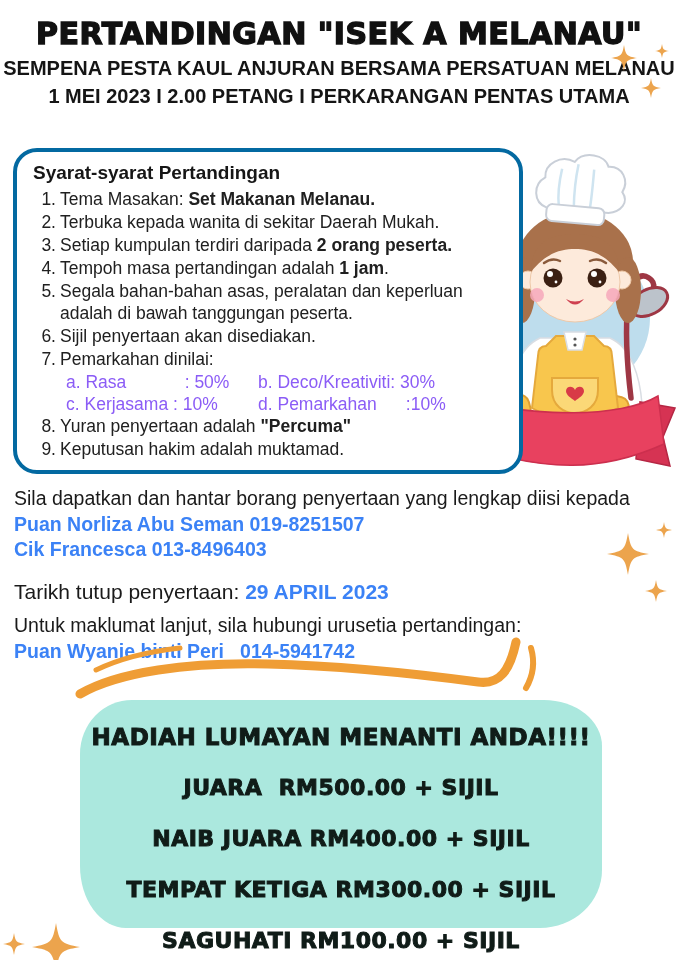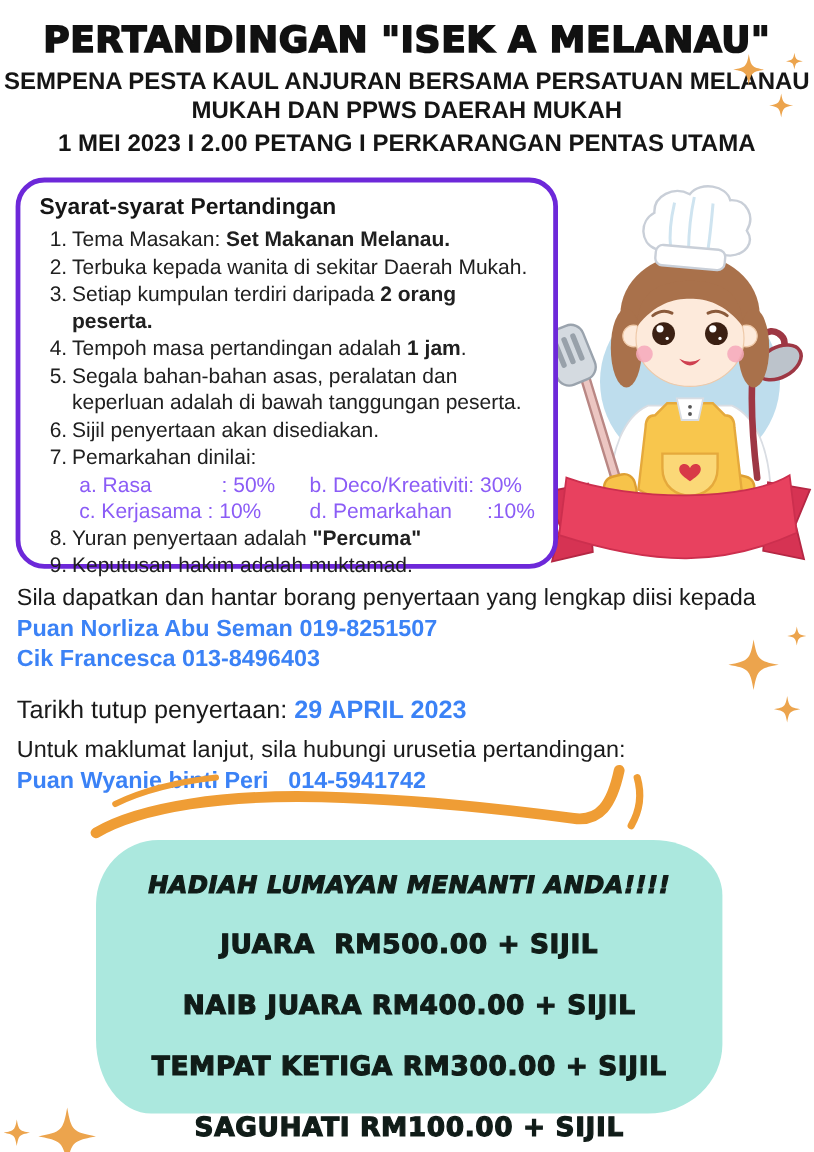--- a/index.html
+++ b/index.html
@@ -8,22 +8,22 @@
          font-family:"Liberation Sans", sans-serif; color:#1a1a1a; }
 
   
   .header { position:absolute; top:12px; left:0; width:678px; text-align:center; z-index:2; }
   .title  { font-family:"DejaVu Sans", sans-serif; font-weight:bold; font-size:30px;
             letter-spacing:.5px; color:#111; -webkit-text-stroke:1.4px #111; line-height:44px; }
   .sub    { font-weight:bold; font-size:20px; line-height:24px; color:#151515; }
   .date   { margin-top:4px; }
 
   
-  .rules-box { position:absolute; left:13px; top:148px; width:452px; height:326px;
-               background:#fff; border:4px solid #6d28d9; border-radius:24px;
+  .rules-box { position:absolute; left:13px; top:148px; width:510px; height:326px;
+               background:#fff; border:4px solid #0369a1; border-radius:24px;
                padding:9px 10px 8px 16px; z-index:3; }
   .rules-heading { font-size:19px; font-weight:bold; line-height:24px; margin-bottom:3px; color:#161616; }
   .rule { display:grid; grid-template-columns:27px 1fr; font-size:17.5px; line-height:22px;
           margin-bottom:1px; color:#202020; }
   .rule .num { text-align:right; padding-right:4px; }
   .rule b { font-weight:bold; }
   .scoring { display:grid; grid-template-columns:192px auto; margin-left:33px;
              font-size:17.5px; line-height:22px; color:#8b5cf6; }
   .scoring span { white-space:pre; }
 
@@ -32,42 +32,41 @@
   .contact .bold, .deadline b, .info .bold { font-weight:bold; color:#3b82f6; }
   .deadline { position:absolute; left:14px; top:580px; font-size:21px; }
   .info     { position:absolute; left:14px; top:613px; font-size:19.5px; line-height:25.5px; }
   .pre      { white-space:pre; }
 
   
   .prize-box { position:absolute; left:80px; top:700px; width:522px; height:228px;
                background:#abe8de; z-index:1;
                border-radius:52px 58px 62px 46px / 54px 46px 58px 62px;
                display:flex; flex-direction:column; align-items:center; padding-top:22px; }
-  .prize-title { font-family:"DejaVu Sans", sans-serif; font-weight:bold; font-size:20px;
+  .prize-title { font-family:"DejaVu Sans", sans-serif; font-weight:bold; font-size:23px;
                  color:#101c18; -webkit-text-stroke:1px #101c18; letter-spacing:.5px;
-                 line-height:30px; white-space:pre;font-style:italic; }
+                 line-height:30px; white-space:pre; }
   .prize-line  { font-family:"DejaVu Sans", sans-serif; font-weight:bold; font-size:22px;
                  color:#101c18; -webkit-text-stroke:1px #101c18; letter-spacing:.5px;
                  line-height:30px; margin-top:21px; white-space:pre; }
 
   
   .dec { position:absolute; z-index:2; }
   .spark-tr { left:603px; top:36px; }
   .spark-mid { left:598px; top:512px; }
   .spark-bl { left:0px; top:915px; }
   .swoosh { left:58px; top:630px; z-index:2; }
   .chef { position:absolute; left:452px; top:150px; z-index:2; }
 </style>
 </head>
 <body>
 
 <div class="header">
   <div class="title">PERTANDINGAN "ISEK A MELANAU"</div>
   <div class="sub">SEMPENA PESTA KAUL ANJURAN BERSAMA PERSATUAN MELANAU</div>
-  <div class="sub">MUKAH DAN PPWS DAERAH MUKAH</div>
   <div class="sub date">1 MEI 2023 I 2.00 PETANG I PERKARANGAN PENTAS UTAMA</div>
 </div>
 
 <svg class="dec spark-tr" width="75" height="66" viewBox="0 0 75 66">
   <path d="M0,-1C.14,-.2.2,-.14 1,0C.2,.14.14,.2 0,1C-.14,.2-.2,.14-1,0C-.2,-.14-.14,-.2 0,-1Z" transform="translate(21,22) scale(13)" fill="#ECA44D"></path>
   <path d="M0,-1C.14,-.2.2,-.14 1,0C.2,.14.14,.2 0,1C-.14,.2-.2,.14-1,0C-.2,-.14-.14,-.2 0,-1Z" transform="translate(59,15) scale(7)" fill="#ECA44D"></path>
   <path d="M0,-1C.14,-.2.2,-.14 1,0C.2,.14.14,.2 0,1C-.14,.2-.2,.14-1,0C-.2,-.14-.14,-.2 0,-1Z" transform="translate(48,52) scale(10)" fill="#ECA44D"></path>
 </svg>
 
 <section class="rules-box">

